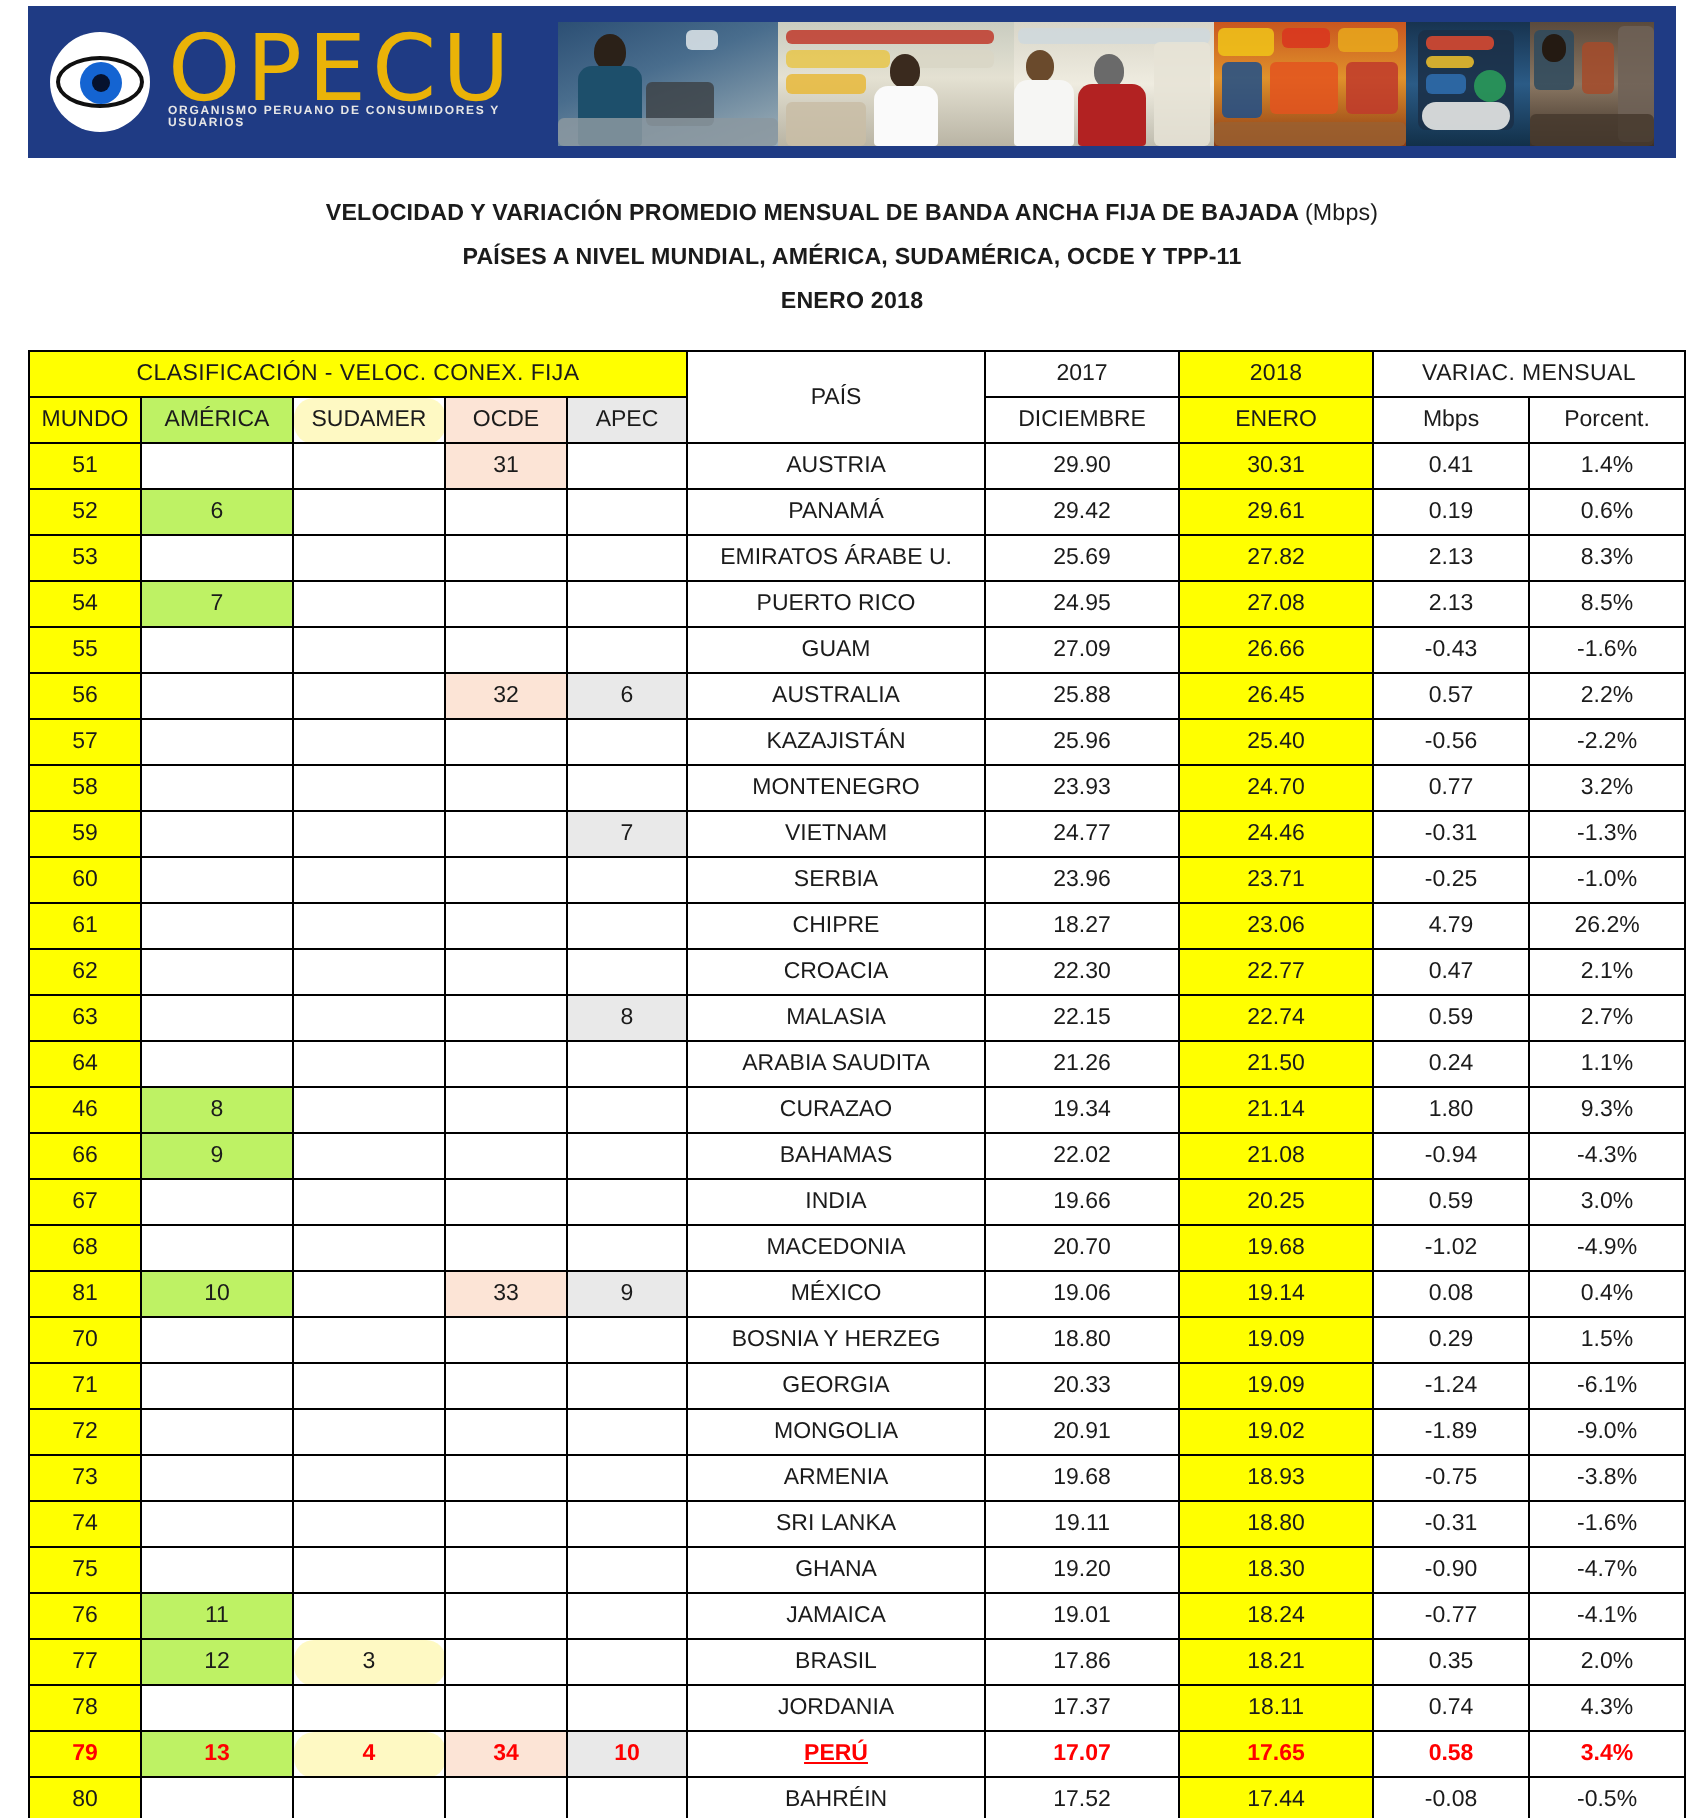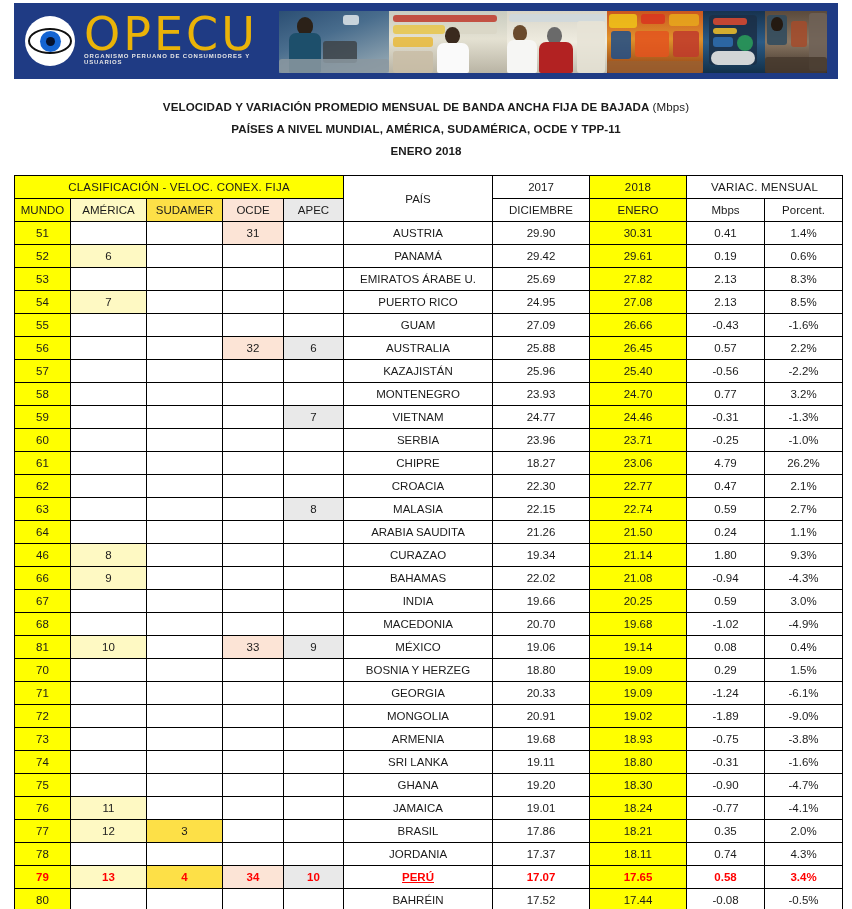--- a/index.html
+++ b/index.html
@@ -107,22 +107,22 @@
     color: #1b1b1b;
     text-align: center;
     padding: 0;
     height: 23px;
     font-weight: normal;
     font-family: "Liberation Sans", sans-serif;
   }
   th.hdr-big { font-weight: bold; font-size: 12px; letter-spacing: .2px; }
   th.sub { font-weight: bold; font-size: 11.5px; }
   .yellow { background: #ffff00; }
-  .green  { background: #fef9c3; }
-  .blue   { background: #fde047; }
+  .green  { background: #bef264; }
+  .blue   { background: #fef9c3; border-radius: 10px; }
   .salmon { background: #fce4d6; }
   .gray   { background: #e9e9e9; }
   .white  { background: #ffffff; }
   .nofill { background: #ffffff; }
   td.country { text-align: left; padding-left: 6px; font-size: 11.5px; }
   th.country-hdr { font-weight: bold; font-size: 12px; }
   .norm { font-weight: normal; margin-top: 20px; }
   tr.peru td { color: #ff0000; font-weight: bold; }
   tr.peru td.country { color: #ff0000; font-weight: bold; text-decoration: underline; }
 </style>

